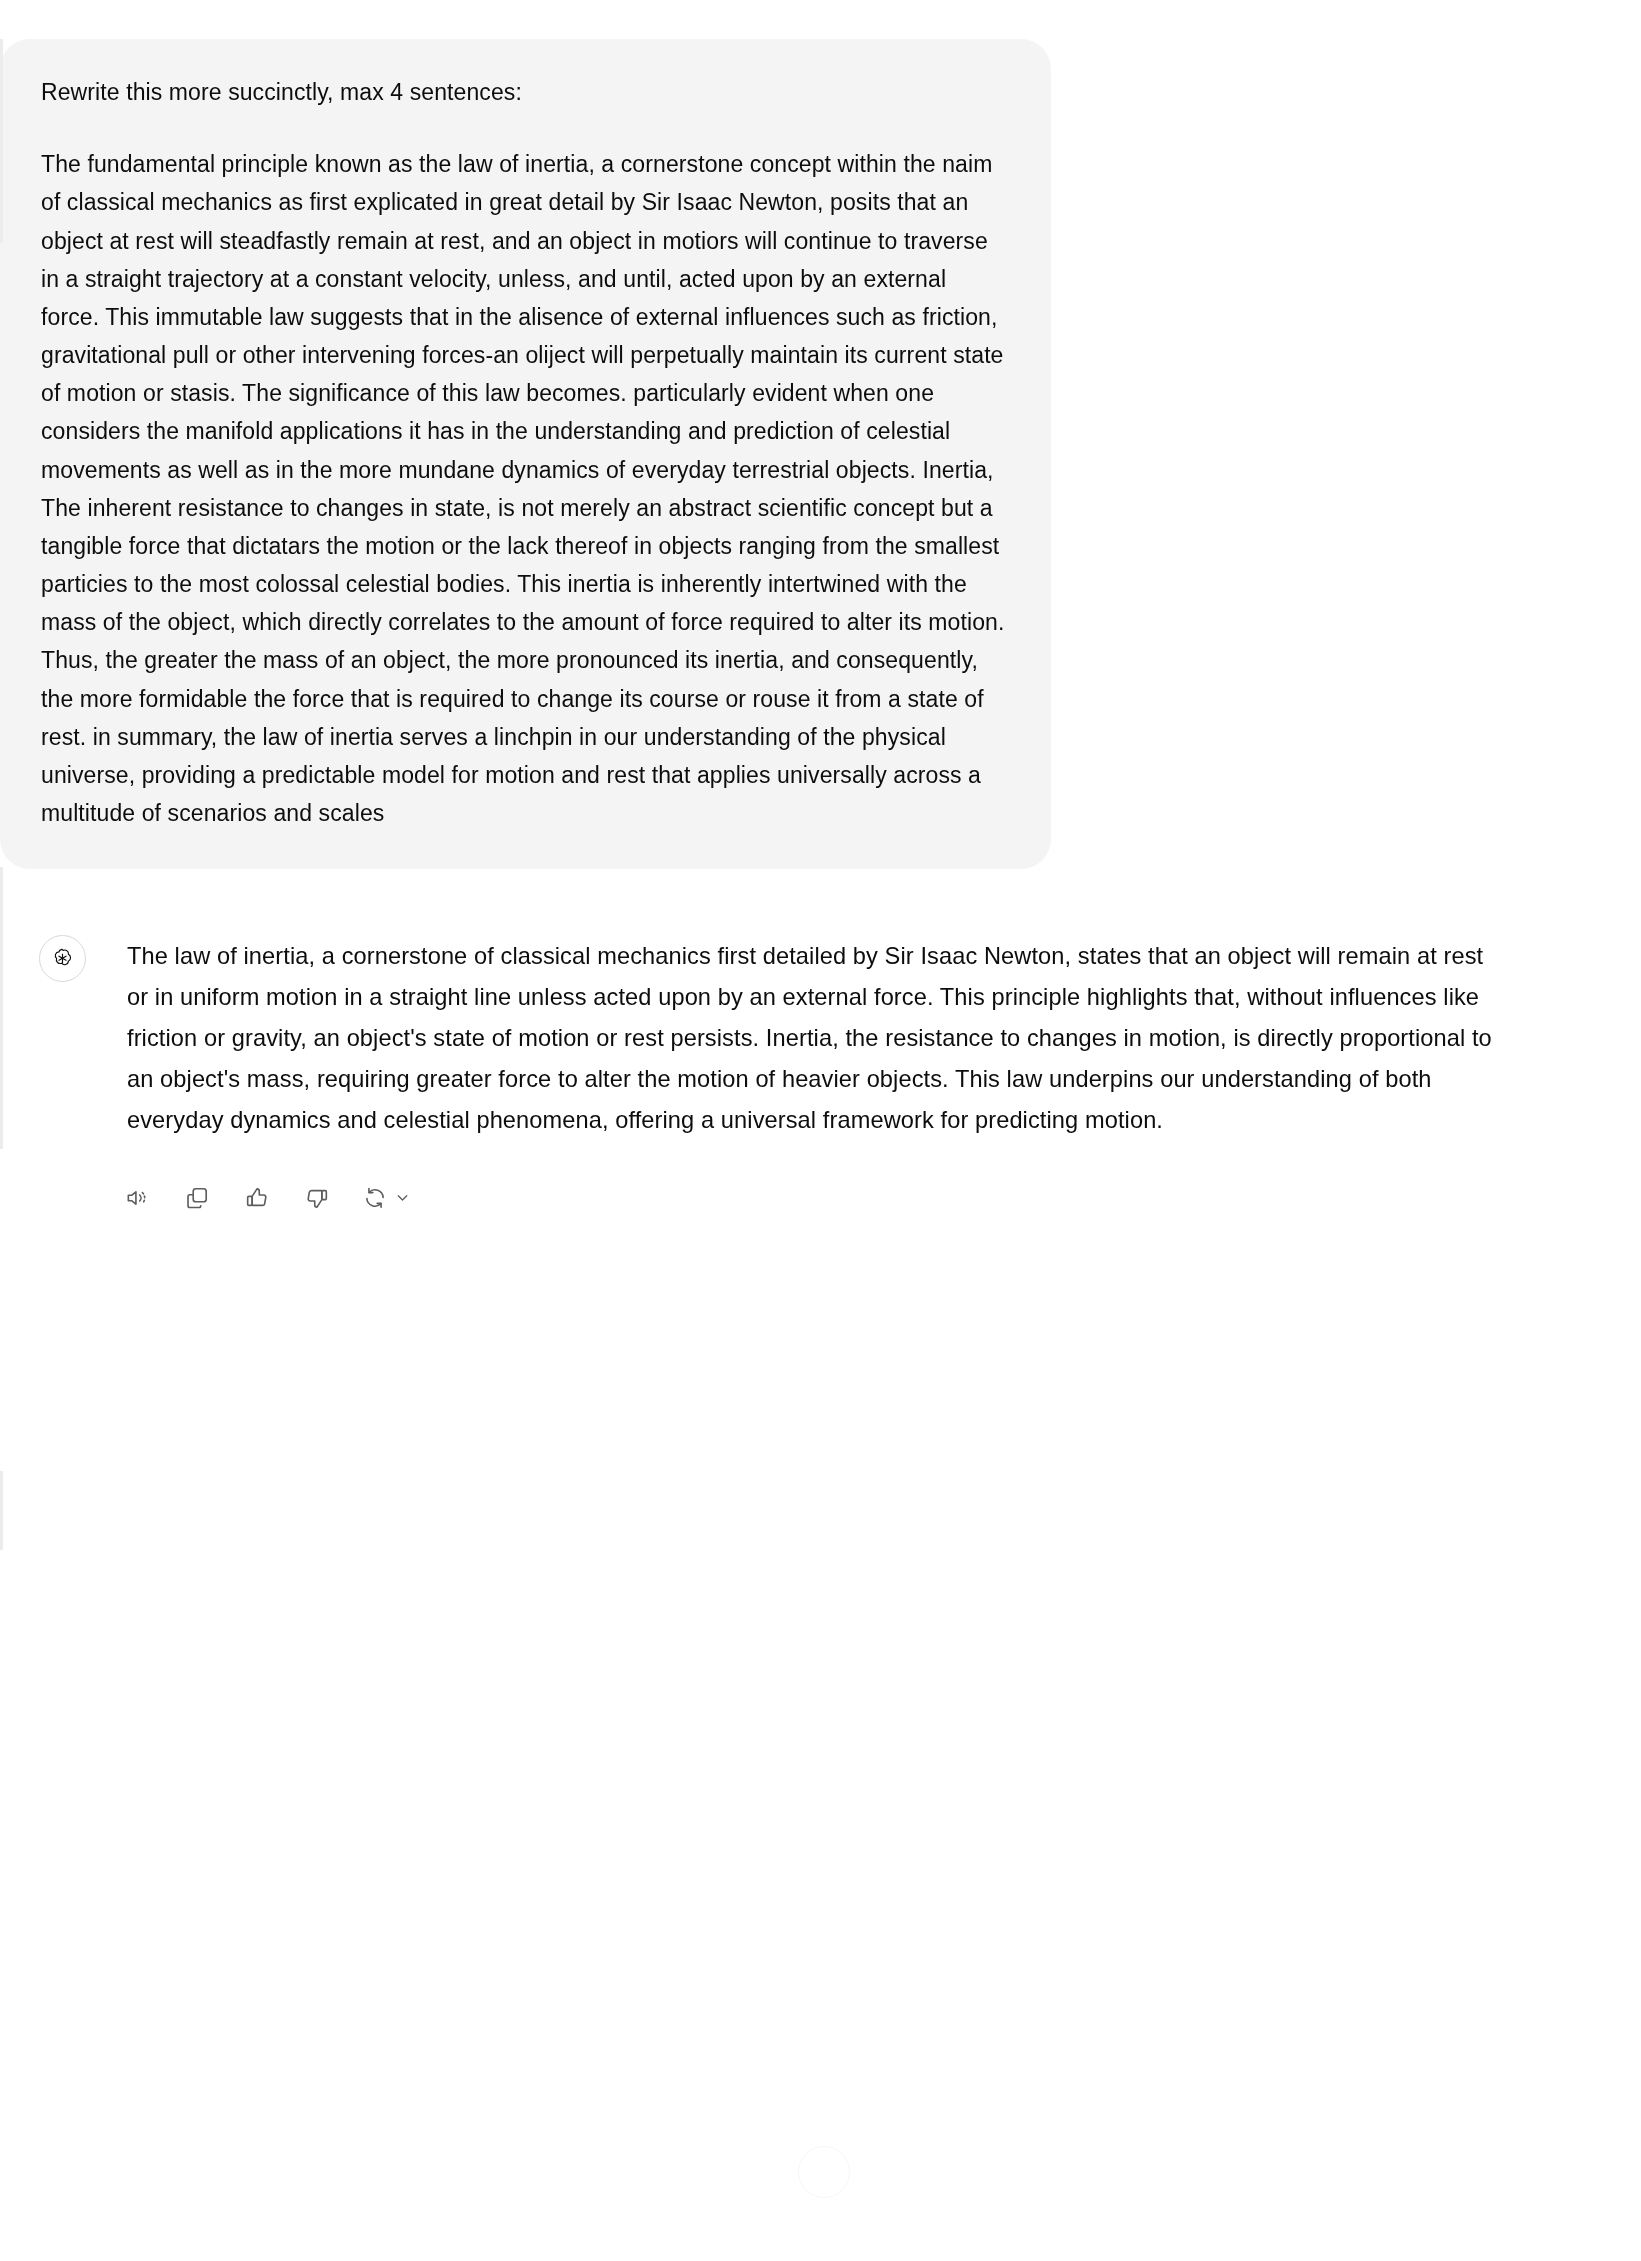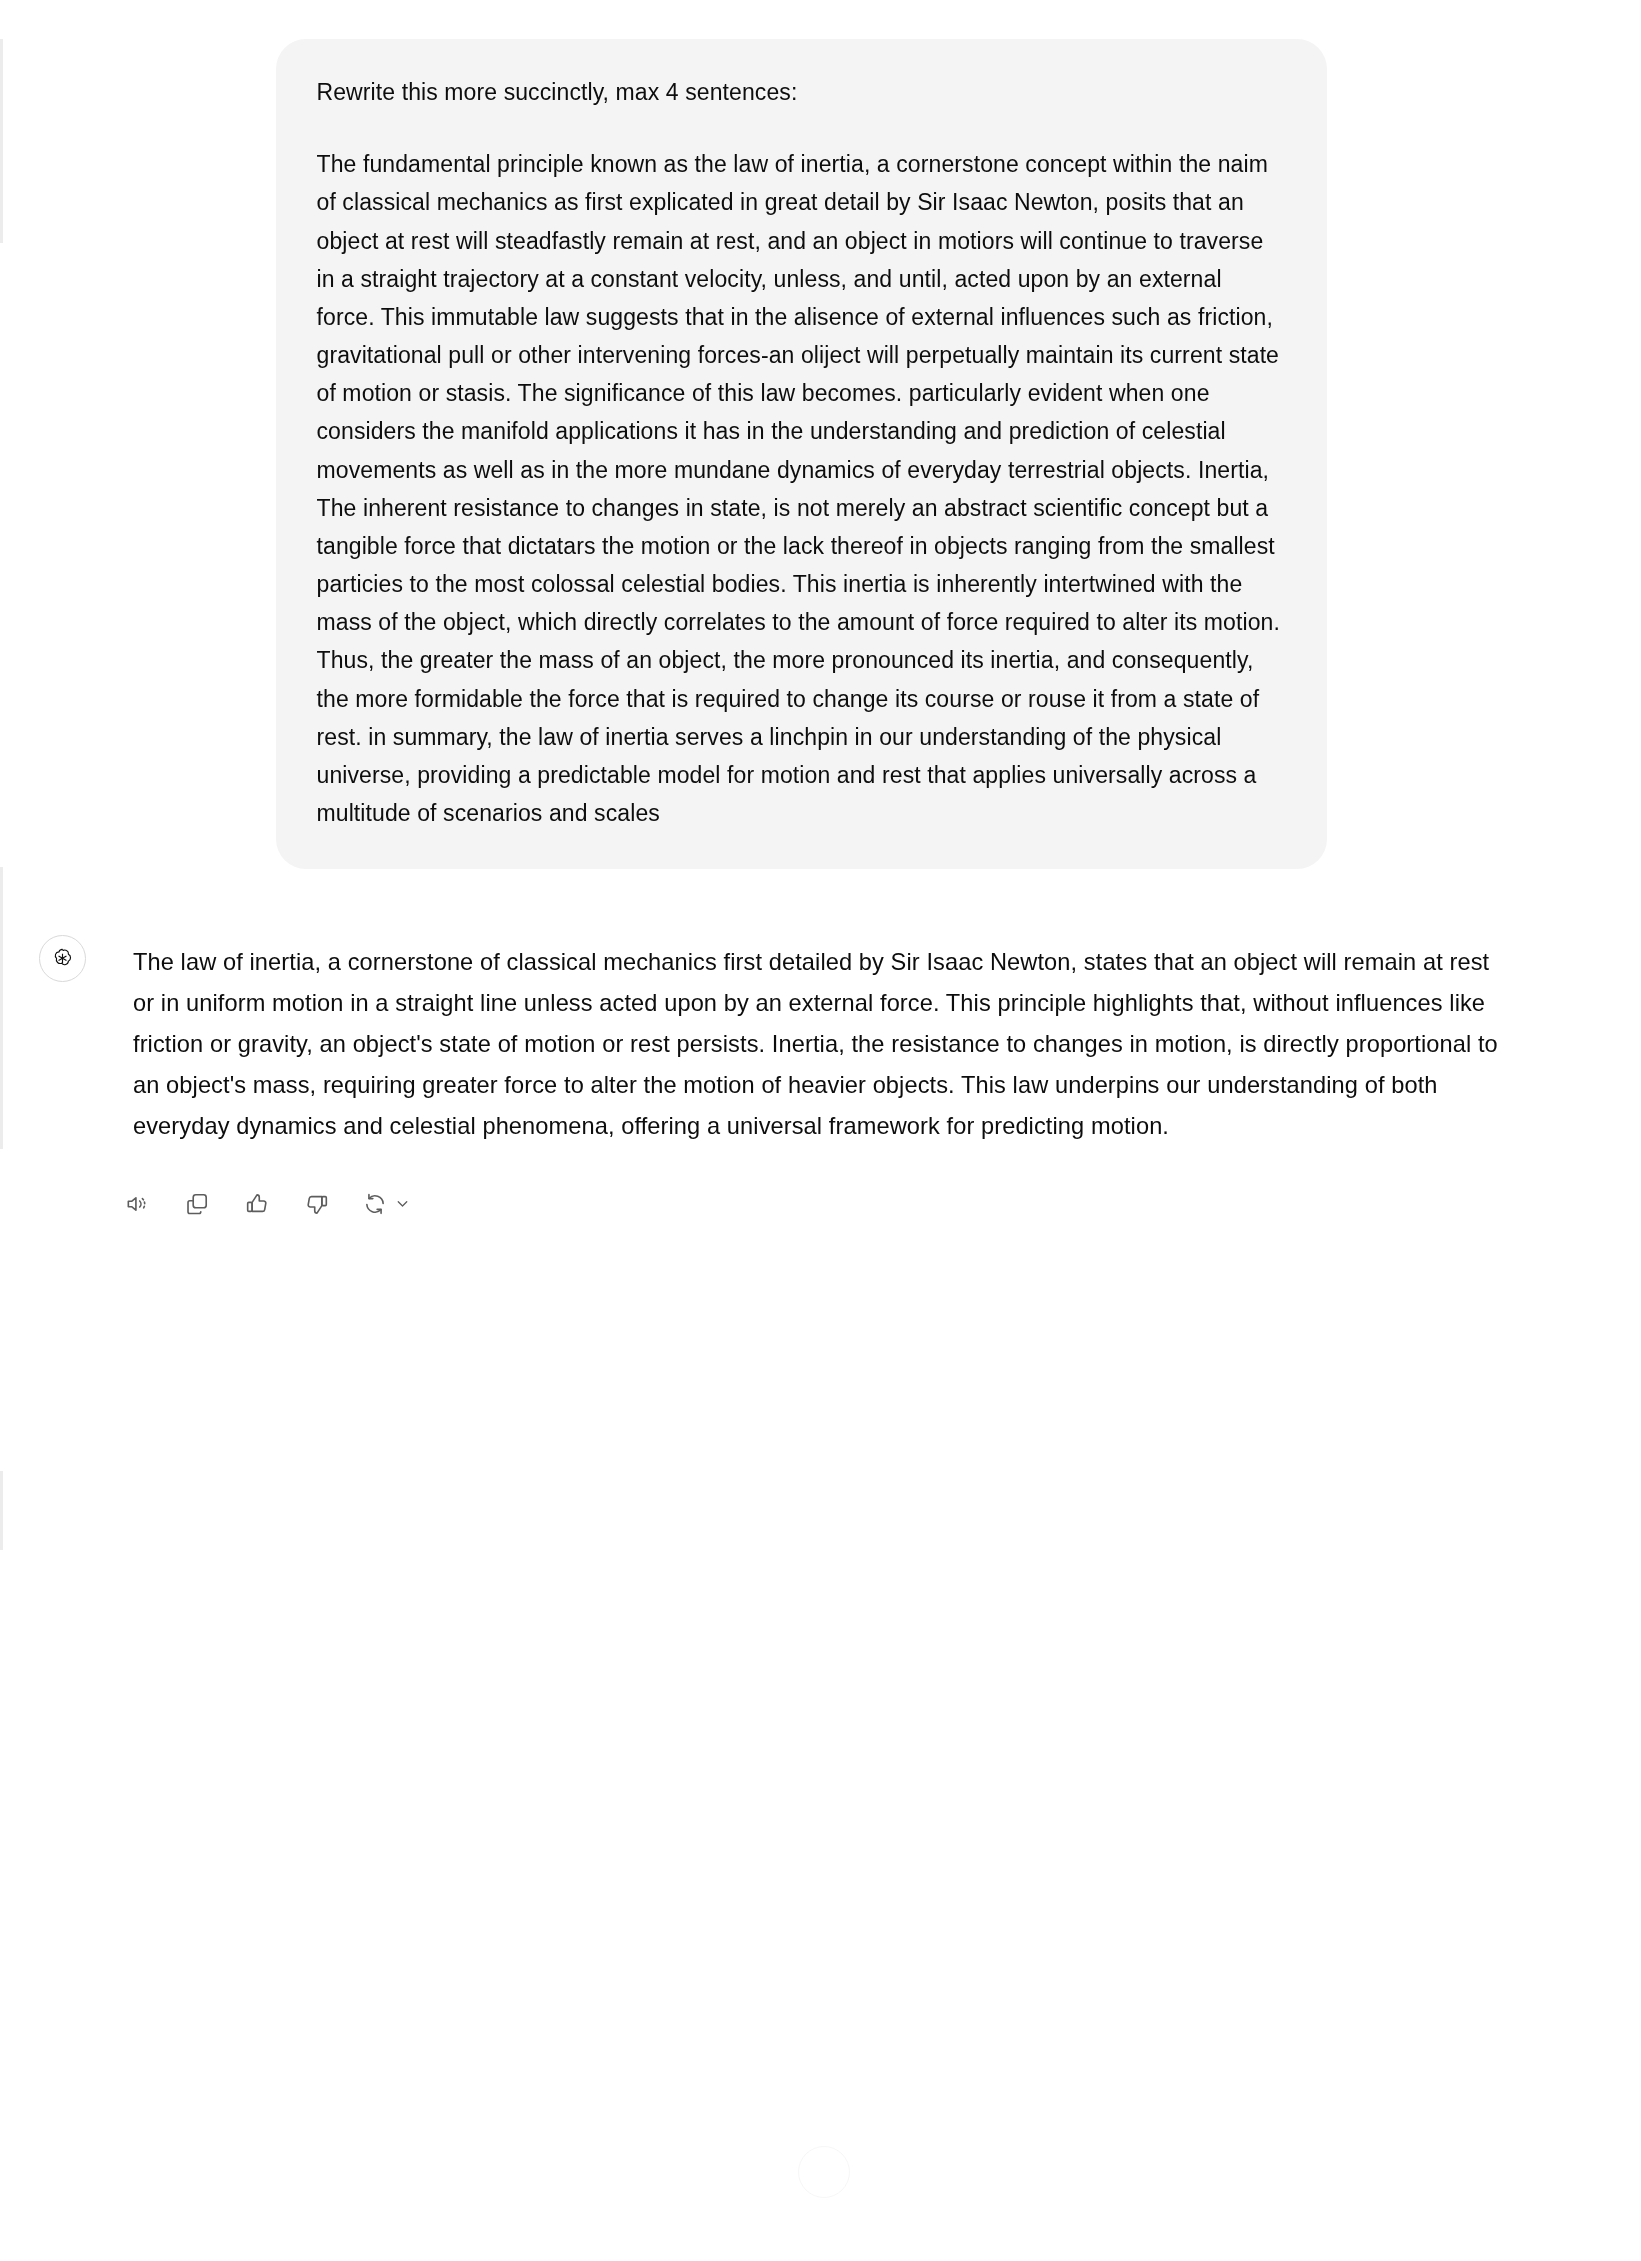--- a/index.html
+++ b/index.html
@@ -30,21 +30,21 @@
     width: 2.6px;
     background: #ececec;
   }
   .left-edge-line.a { top: 39px; height: 204px; }
   .left-edge-line.b { top: 867px; height: 282px; }
   .left-edge-line.c { top: 1471px; height: 79px; }
 
   
   .user-row {
     display: flex;
-    justify-content: center;
+    justify-content: flex-start;
     padding: 39px 39px 0 0;
   }
   .user-bubble {
     background: #f4f4f4;
     border-radius: 30px;
     padding: 34px 41px 37px 41px;
     max-width: 1051px;
     box-sizing: border-box;
   }
   .user-bubble p {
@@ -76,21 +76,21 @@
     margin-top: 6.6px;
     background: #ffffff;
   }
   .assistant-avatar svg { display: block; }
 
   .assistant-body {
     margin-left: 33px;
     max-width: 1398px;
   }
   .assistant-body p {
-    margin: 14px;
+    margin: 8px;
     font-size: 23.6px;
     line-height: 1.74;
     color: #0d0d0d;
     letter-spacing: 0.1px;
   }
 
   
   .assistant-actions {
     display: flex;
     align-items: center;

